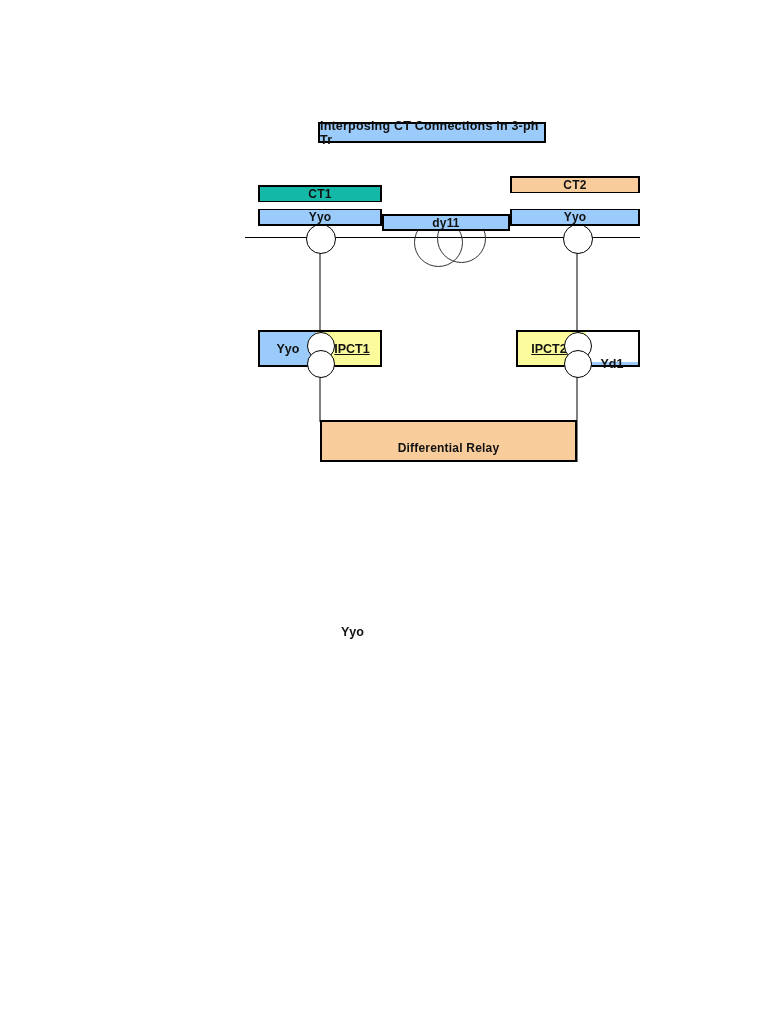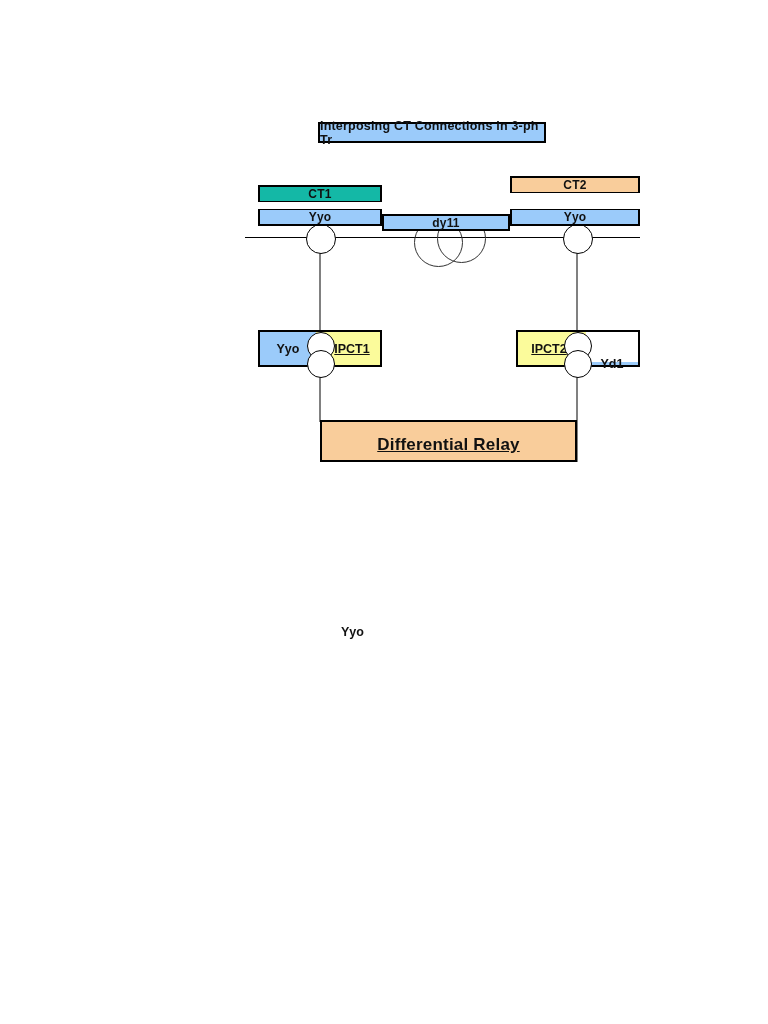--- a/index.html
+++ b/index.html
@@ -179,24 +179,23 @@
   
   #relay-box {
     left: 320px;
     top: 420px;
     width: 257px;
     height: 42px;
     background: #F9CD9B;
     border: 2px solid #000000;
     align-items: flex-end;
     justify-content: center;
-    font-size: 17px;
+    font-size: 12px;
     padding-bottom: 5px;
     z-index: 5;
-    text-decoration: underline;
   }
 
   
   #stray-yyo-label {
     position: absolute;
     left: 341px;
     top: 625px;
     font-size: 12.5px;
     font-weight: bold;
     color: #111111;

